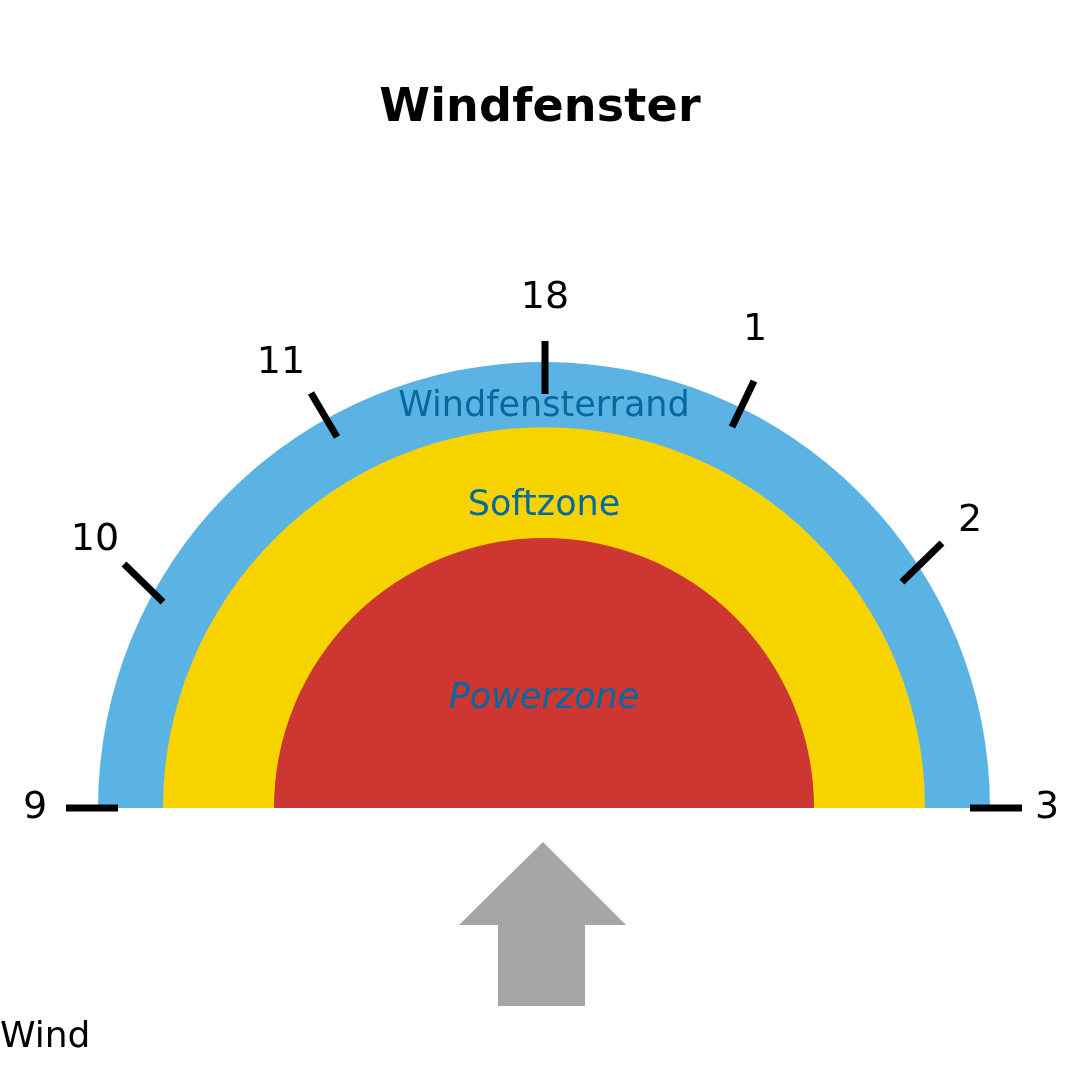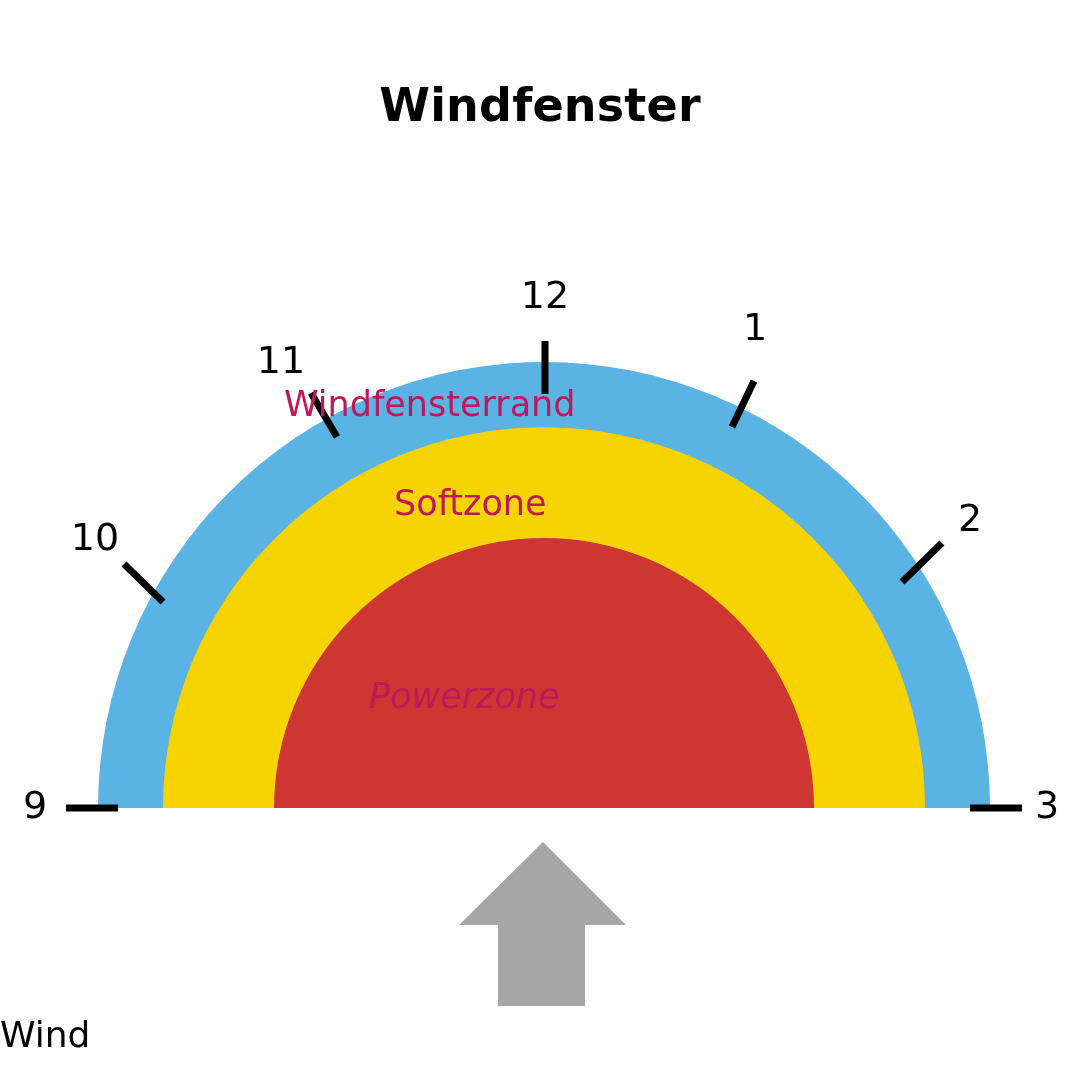--- a/index.html
+++ b/index.html
@@ -31,21 +31,22 @@
     color: #000000;
     letter-spacing: 0.2px;
   }
   #wind-window-svg {
     position: absolute;
     left: 0;
     top: 0;
   }
   .zone-label {
     position: absolute;
-    color: #be185d;
+    text-align: center;
+    color: #0369a1;
     font-family: "DejaVu Sans", sans-serif;
     font-size: 35px;
     font-weight: normal;
     white-space: nowrap;
   }
   #label-windfensterrand {
     left: 284px;
     top: 384px;
     width: 520px;
   }
@@ -115,20 +116,20 @@
     <path fill="#A6A6A6" d="M 543 842 L 626 925 L 585 925 L 585 1006 L 498 1006 L 498 925 L 459 925 Z"></path>
   </svg>
 
   <div class="zone-label" id="label-windfensterrand">Windfensterrand</div>
   <div class="zone-label" id="label-softzone">Softzone</div>
   <div class="zone-label" id="label-powerzone">Powerzone</div>
 
   <div class="clock-number" style="left:10px;  top:783px; width:50px;">9</div>
   <div class="clock-number" style="left:60px;  top:515px; width:70px;">10</div>
   <div class="clock-number" style="left:246px; top:338px; width:70px;text-align:center;">11</div>
-  <div class="clock-number" style="left:510px; top:273px; width:70px;">12</div>
+  <div class="clock-number" style="left:510px; top:273px; width:70px;">18</div>
   <div class="clock-number" style="left:730px; top:305px; width:50px;">1</div>
   <div class="clock-number" style="left:945px; top:496px; width:50px;">2</div>
   <div class="clock-number" style="left:1022px;top:783px; width:50px;">3</div>
 
   <div id="label-wind">Wind</div>
 
 </div>
 
 </body></html>

